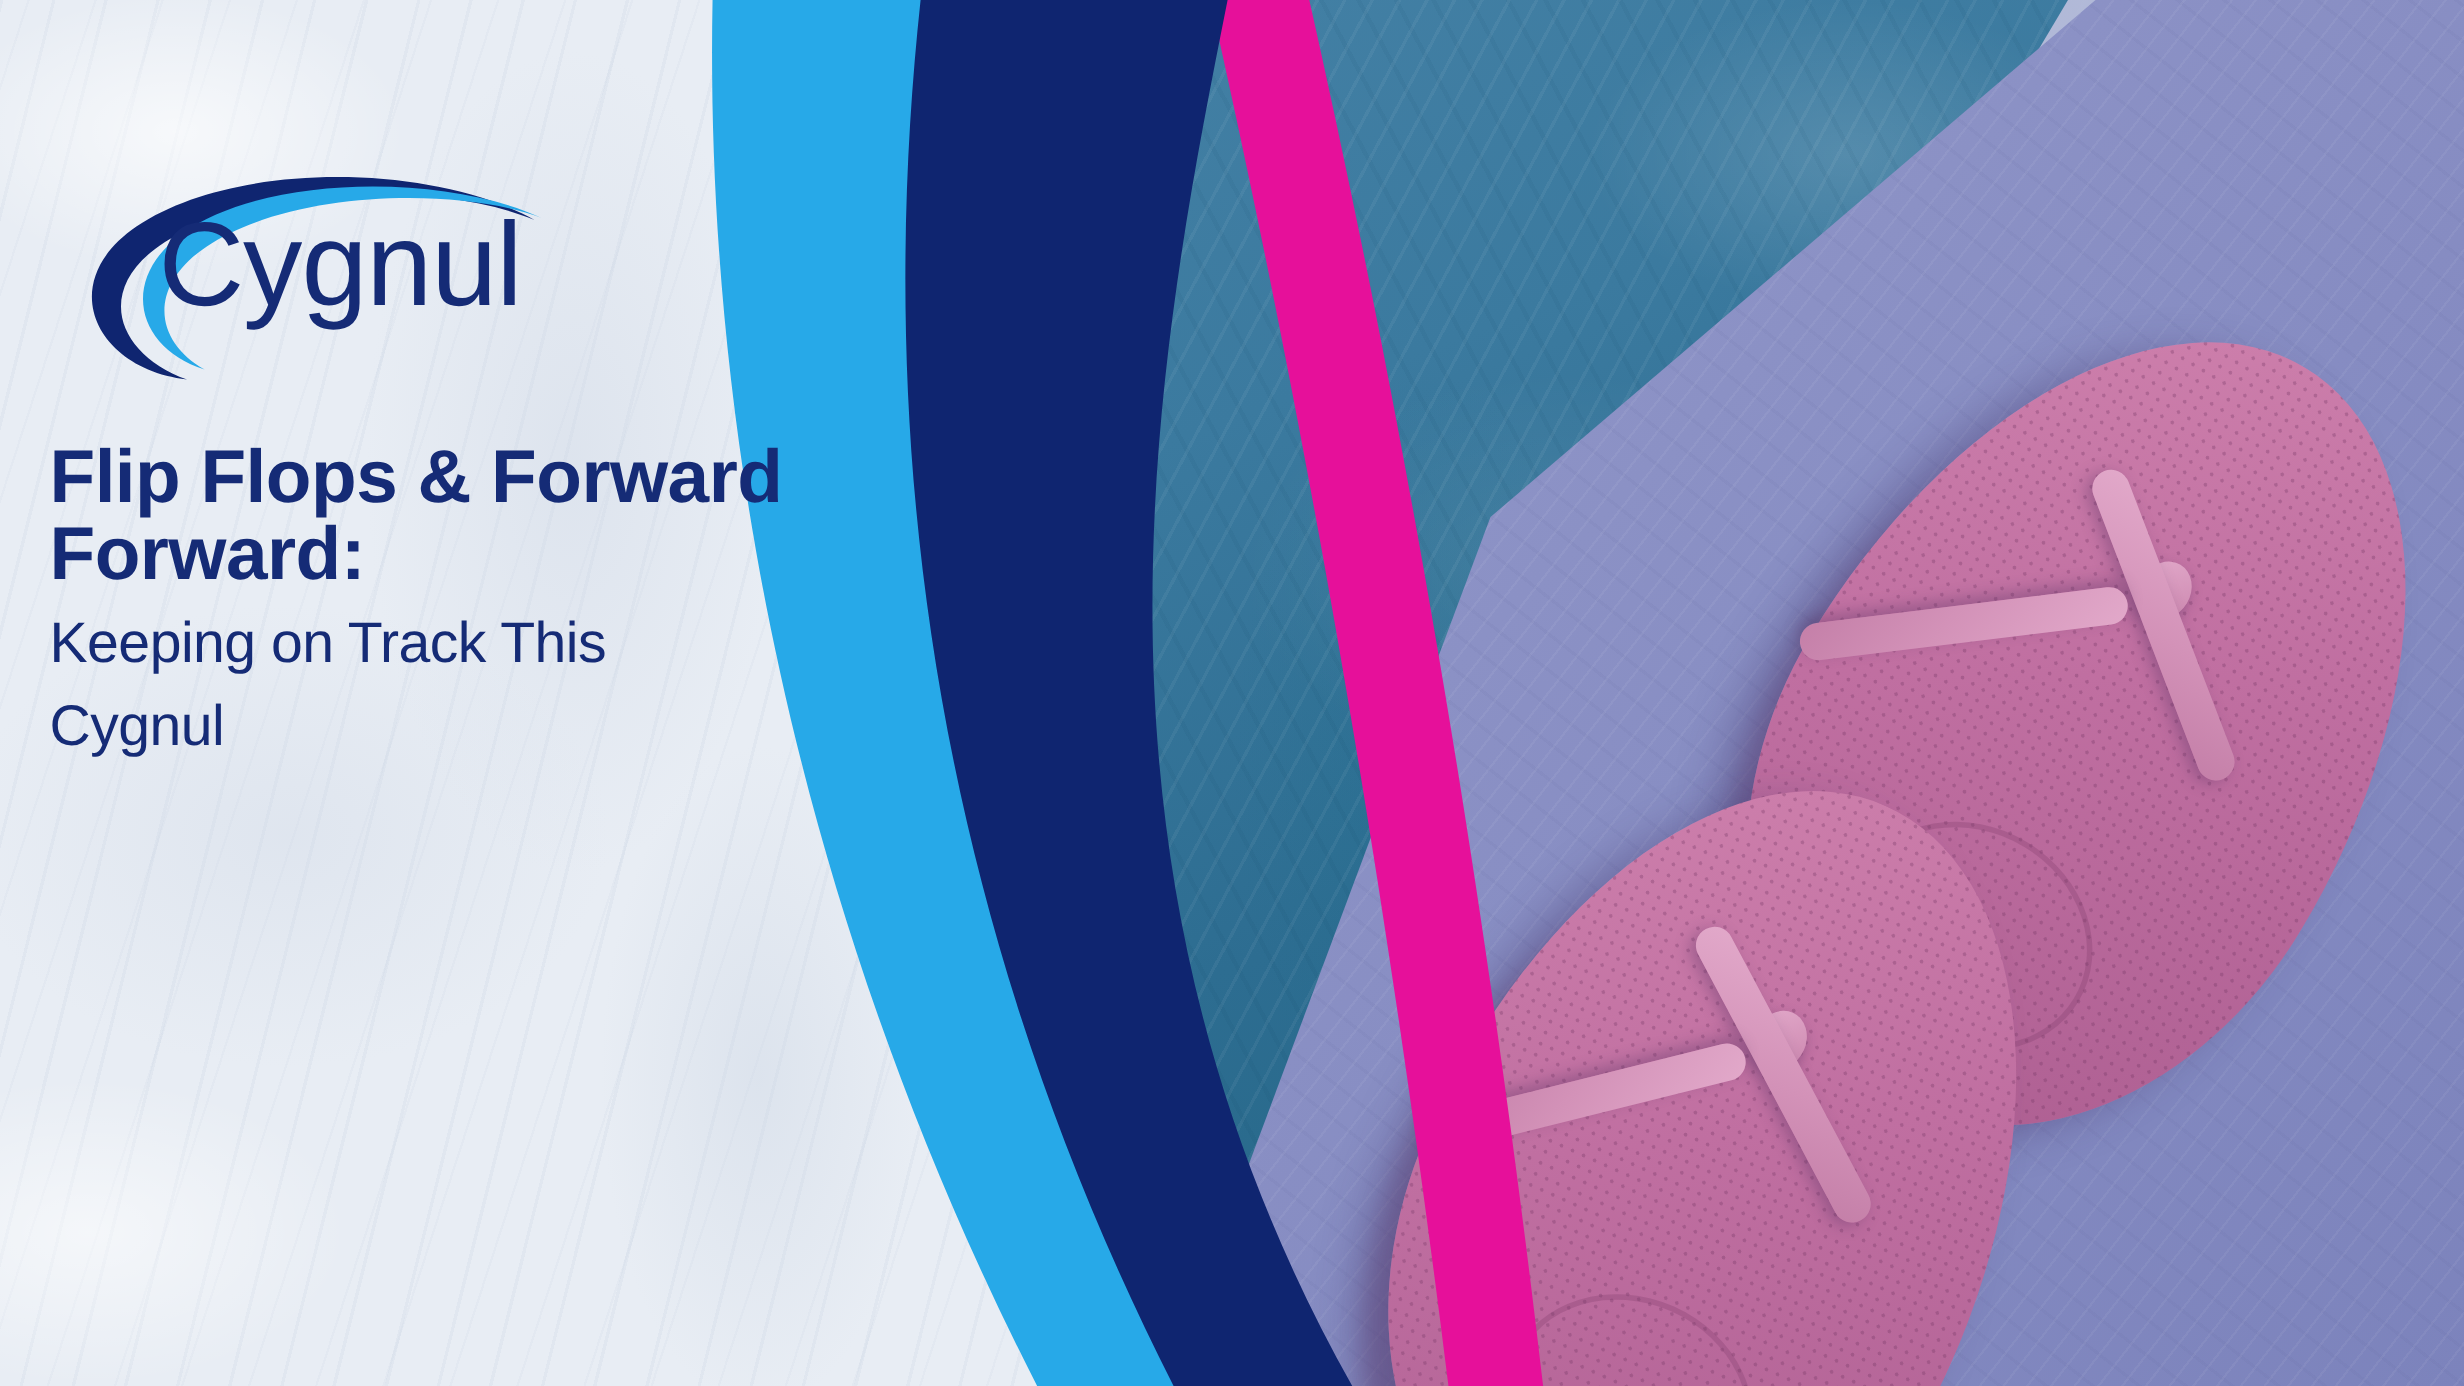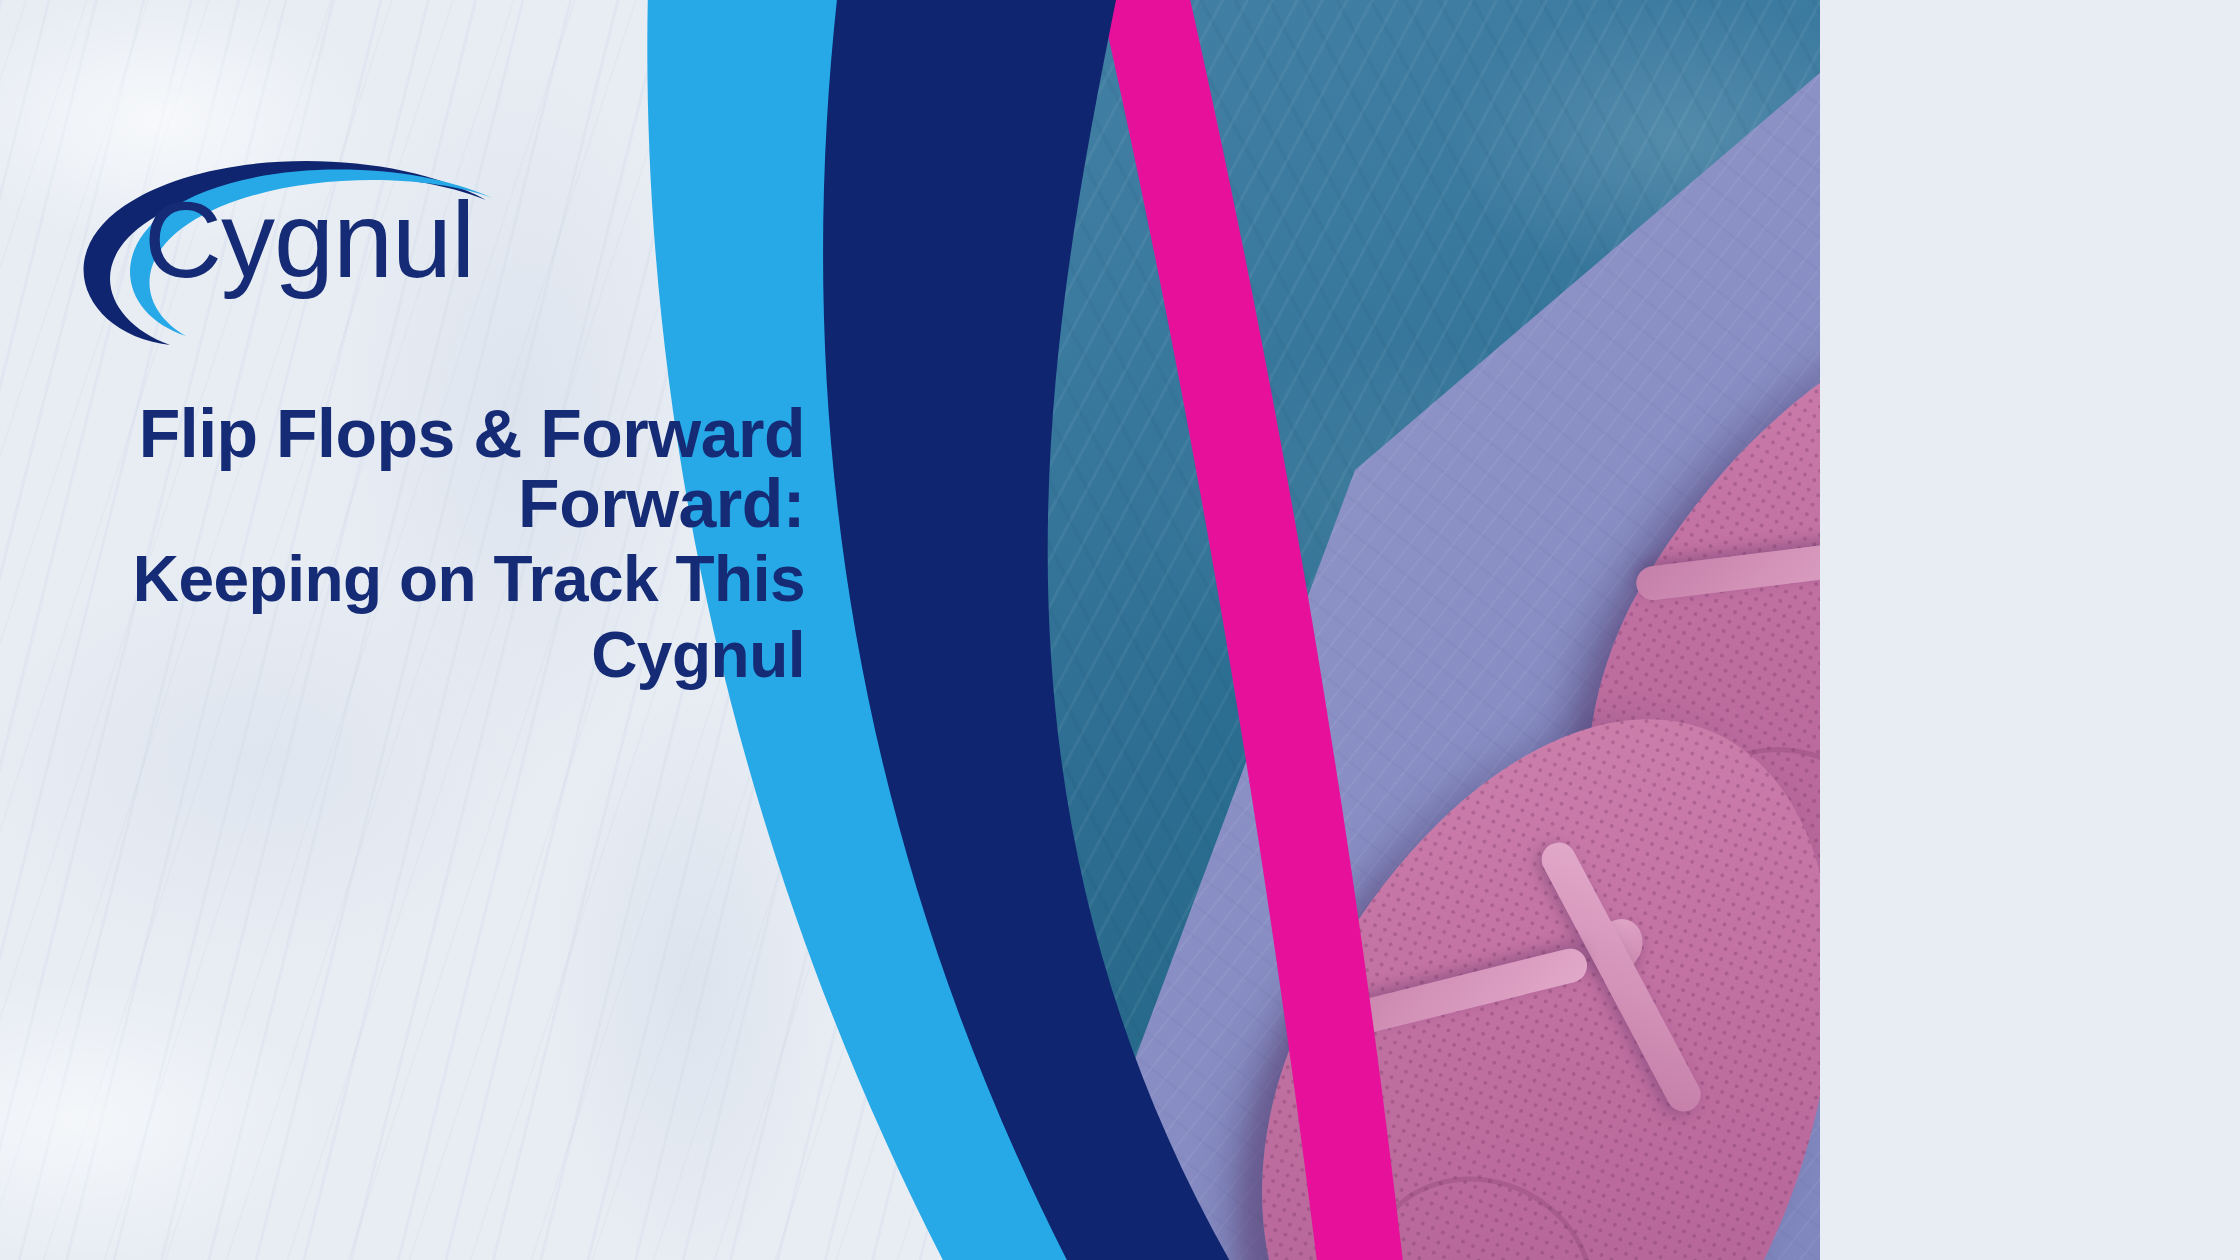--- a/index.html
+++ b/index.html
@@ -4,24 +4,23 @@
 <style>
   * { margin:0; padding:0; box-sizing:border-box; }
   html,body { width:2240px; height:1260px; overflow:hidden; }
   body {
     font-family:"Liberation Sans", sans-serif;
     background:#E8EDF4;
   }
 
   #stage {
     position:relative;
-    width:1820px;
+    width:2240px;
     height:1260px;
     overflow:hidden;
-    text-align:right;
   }
 
   
   .photo-layer {
     position:absolute;
     inset:0;
     background:#3E7CA2;
     overflow:hidden;
   }
   
@@ -149,25 +148,25 @@
     width:760px;
     color:#152B76;
   }
   .hl-bold {
     font-size:68px;
     font-weight:700;
     line-height:1.03;
     letter-spacing:-0.5px;
   }
   .hl-reg {
-    font-size:64px;
-    font-weight:700;
+    font-size:52px;
+    font-weight:400;
     line-height:1.06;
     letter-spacing:-0.5px;
-    margin-top:8px;
+    margin-top:20px;
   }
 </style>
 </head>
 <body>
 
 <div id="stage">
 
   <div class="photo-layer">
     <div class="water"></div>
     <div class="deck-edge"></div>

